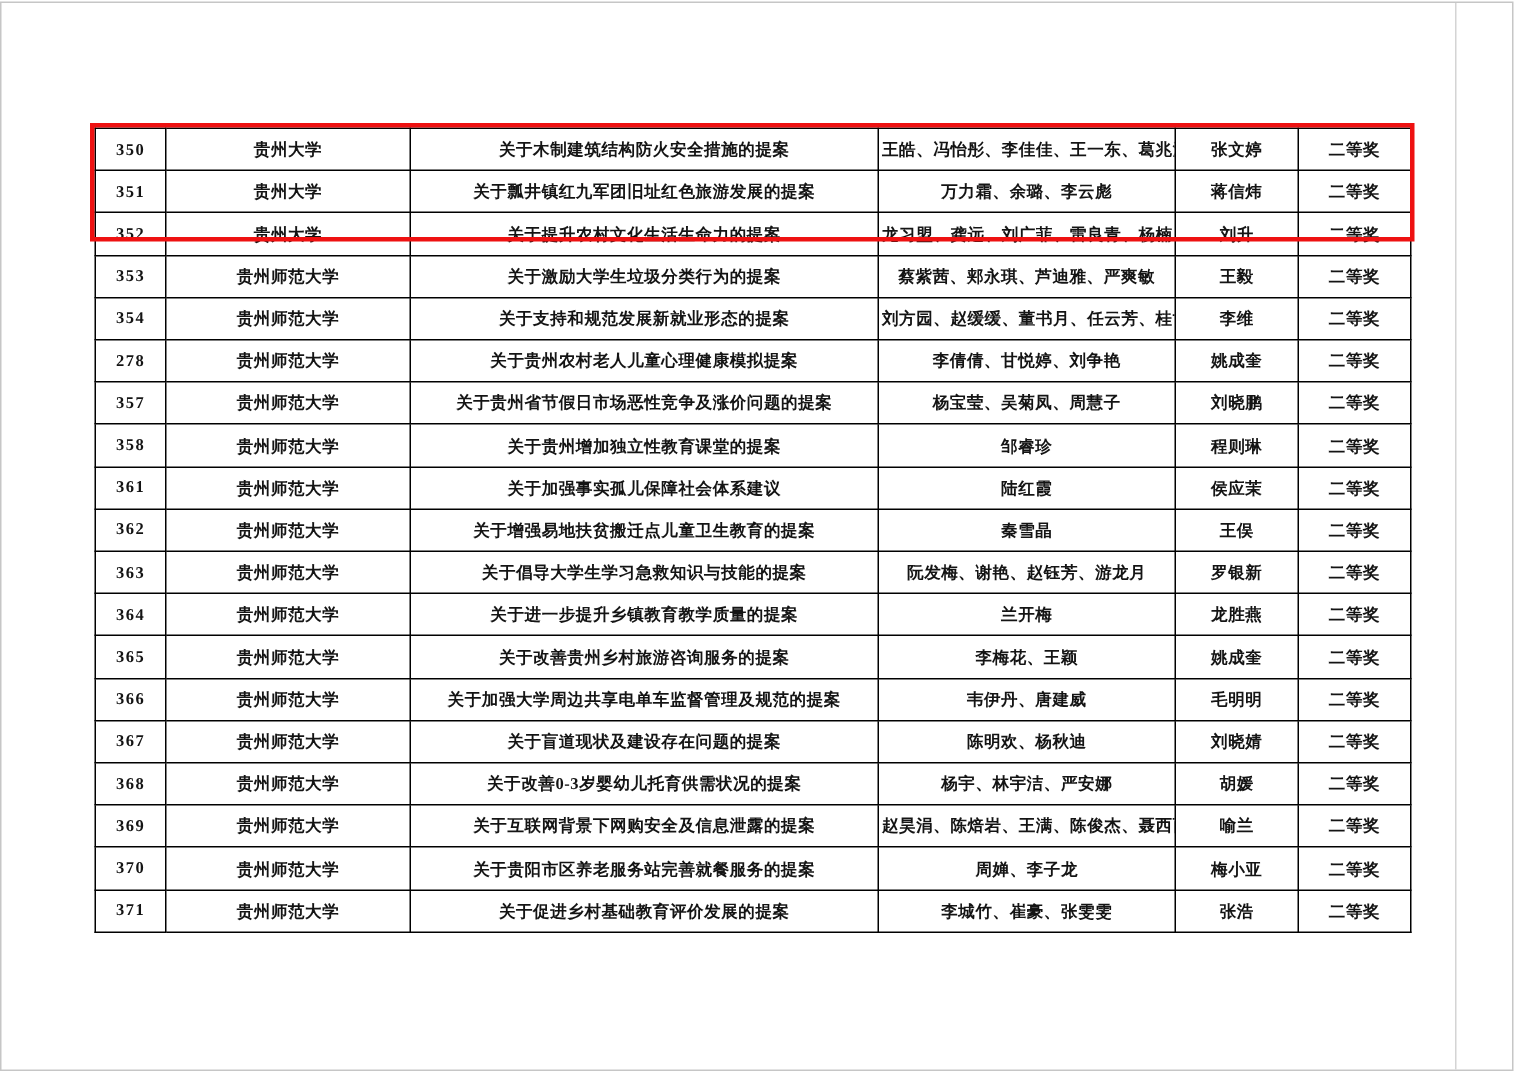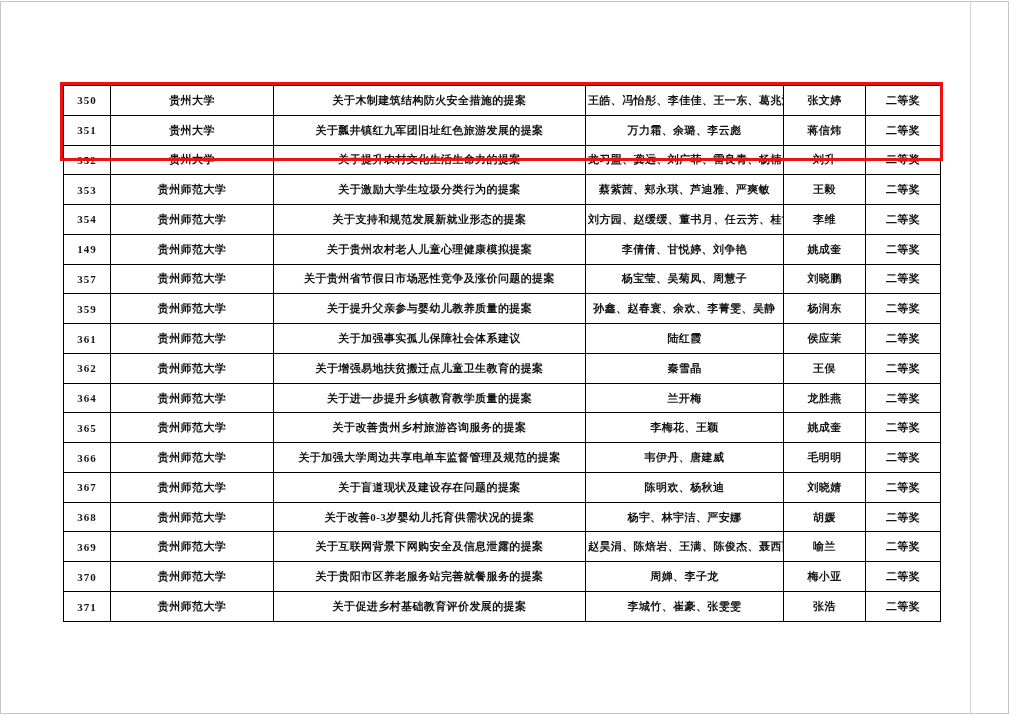--- a/index.html
+++ b/index.html
@@ -105,60 +105,68 @@
   </tr>
         <tr>
     <td class="c-no">354</td>
     <td class="c-school">贵州师范大学</td>
     <td class="c-title">关于支持和规范发展新就业形态的提案</td>
     <td class="c-members">刘方园、赵缓缓、董书月、任云芳、桂世闻</td>
     <td class="c-advisor">李维</td>
     <td class="c-award">二等奖</td>
   </tr>
         <tr>
-    <td class="c-no">149</td>
+    <td class="c-no">278</td>
     <td class="c-school">贵州师范大学</td>
     <td class="c-title">关于贵州农村老人儿童心理健康模拟提案</td>
     <td class="c-members">李倩倩、甘悦婷、刘争艳</td>
     <td class="c-advisor">姚成奎</td>
     <td class="c-award">二等奖</td>
   </tr>
         <tr>
     <td class="c-no">357</td>
     <td class="c-school">贵州师范大学</td>
     <td class="c-title">关于贵州省节假日市场恶性竞争及涨价问题的提案</td>
     <td class="c-members">杨宝莹、吴菊凤、周慧子</td>
     <td class="c-advisor">刘晓鹏</td>
     <td class="c-award">二等奖</td>
   </tr>
         <tr>
-    <td class="c-no">359</td>
-    <td class="c-school">贵州师范大学</td>
-    <td class="c-title">关于提升父亲参与婴幼儿教养质量的提案</td>
-    <td class="c-members">孙鑫、赵春寰、余欢、李菁雯、吴静</td>
-    <td class="c-advisor">杨润东</td>
+    <td class="c-no">358</td>
+    <td class="c-school">贵州师范大学</td>
+    <td class="c-title">关于贵州增加独立性教育课堂的提案</td>
+    <td class="c-members">邹睿珍</td>
+    <td class="c-advisor">程则琳</td>
     <td class="c-award">二等奖</td>
   </tr>
         <tr>
     <td class="c-no">361</td>
     <td class="c-school">贵州师范大学</td>
     <td class="c-title">关于加强事实孤儿保障社会体系建议</td>
     <td class="c-members">陆红霞</td>
     <td class="c-advisor">侯应茉</td>
     <td class="c-award">二等奖</td>
   </tr>
         <tr>
     <td class="c-no">362</td>
     <td class="c-school">贵州师范大学</td>
     <td class="c-title">关于增强易地扶贫搬迁点儿童卫生教育的提案</td>
     <td class="c-members">秦雪晶</td>
     <td class="c-advisor">王俣</td>
     <td class="c-award">二等奖</td>
   </tr>
         <tr>
+    <td class="c-no">363</td>
+    <td class="c-school">贵州师范大学</td>
+    <td class="c-title">关于倡导大学生学习急救知识与技能的提案</td>
+    <td class="c-members">阮发梅、谢艳、赵钰芳、游龙月</td>
+    <td class="c-advisor">罗银新</td>
+    <td class="c-award">二等奖</td>
+  </tr>
+        <tr>
     <td class="c-no">364</td>
     <td class="c-school">贵州师范大学</td>
     <td class="c-title">关于进一步提升乡镇教育教学质量的提案</td>
     <td class="c-members">兰开梅</td>
     <td class="c-advisor">龙胜燕</td>
     <td class="c-award">二等奖</td>
   </tr>
         <tr>
     <td class="c-no">365</td>
     <td class="c-school">贵州师范大学</td>

